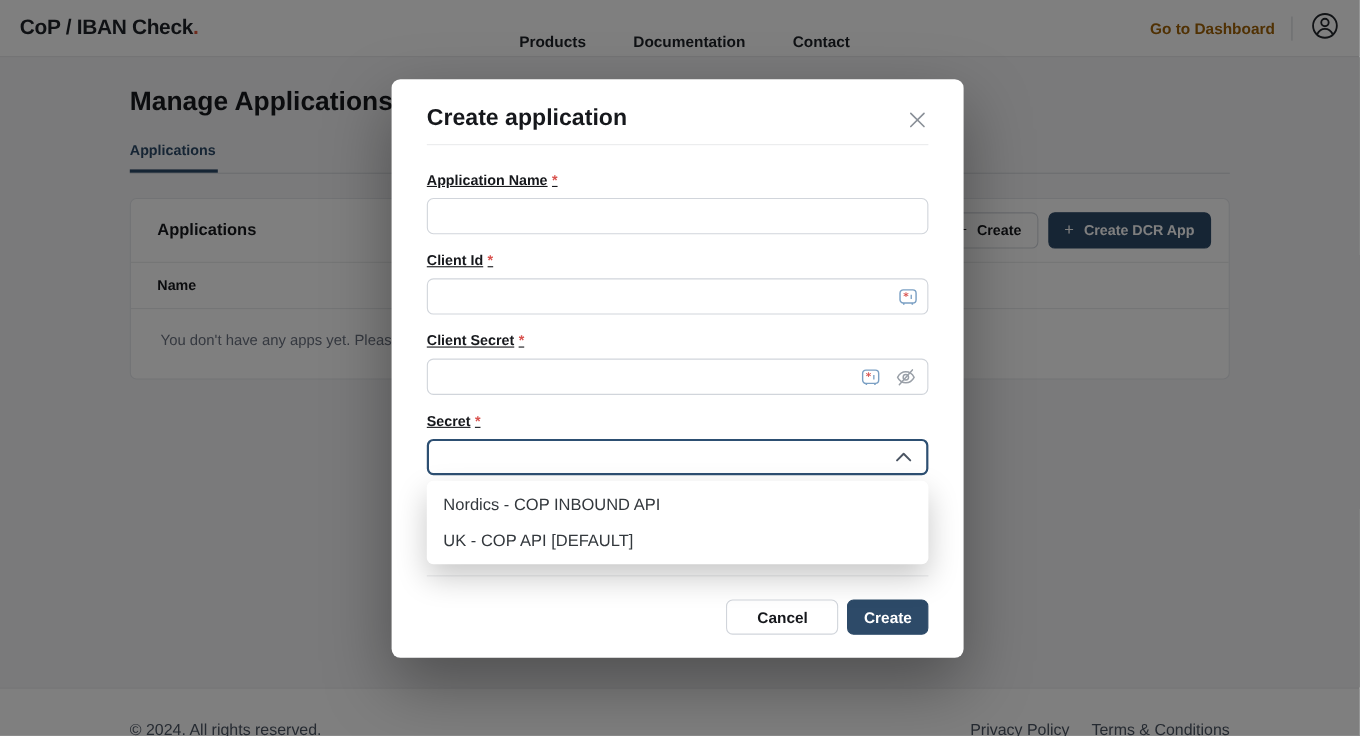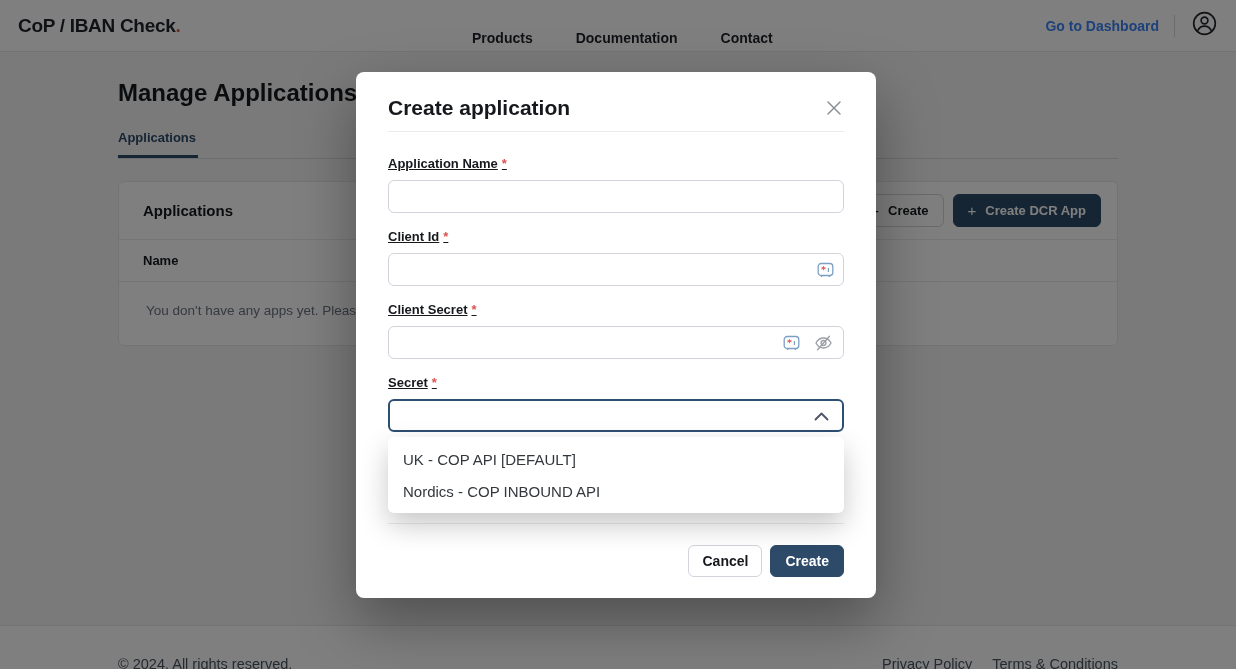--- a/index.html
+++ b/index.html
@@ -12,21 +12,21 @@
   
   .site-header {
     position:relative; height:52px; background:#ffffff;
     border-bottom:1px solid #e6e7e9; display:flex; align-items:center; padding:0 18px;
   }
   .logo { font-size:19px; font-weight:700; letter-spacing:-0.3px; color:#1f2328; cursor:pointer; }
   .logo .dot { color:#df5a3e; }
   .main-nav { position:absolute; left:472px; top:12px; height:100%; display:flex; align-items:center; gap:43px; }
   .main-nav span { font-size:14px; font-weight:600; color:#1f2328; cursor:pointer; }
   .header-right { margin-left:auto; display:flex; align-items:center; gap:15px; }
-  .dash-link { font-size:14px; font-weight:600; color:#3b82f6; cursor:pointer; }
+  .dash-link { font-size:14px; font-weight:600; color:#a16207; cursor:pointer; }
   .vdivider { width:1px; height:22px; background:#d4d6d9; }
   .avatar-btn { width:28px; height:28px; display:flex; align-items:center; justify-content:center; cursor:pointer; }
   
   .main { padding-top:26px; }
   .container { width:1000px; margin:0 auto; }
   .page-title { font-size:24px; font-weight:700; color:#16181c; line-height:29px; margin-bottom:21px; }
   .tabs { border-bottom:1px solid #d7d9dd; }
   .tab {
     display:inline-block; font-size:13px; font-weight:600; color:#2d4a68;
     padding:0 2px 10px 0; border-bottom:3px solid #2d4a68; cursor:pointer;
@@ -48,21 +48,21 @@
   .footer-inner { width:1000px; height:100%; margin:16px auto; display:flex; align-items:center; }
   .copyright { font-size:14.5px; color:#4b5563; }
   .footer-links { margin-left:auto; display:flex; gap:20px; }
   .footer-links span { font-size:14.5px; color:#4b5563; cursor:pointer;text-align:center; }
   
   .overlay { position:absolute; inset:0; background:rgba(0,0,0,0.5); z-index:10; }
   .modal {
     position:absolute; left:356px; top:72px; width:520px; height:526px; z-index:20;
     background:#ffffff; border-radius:8px; box-shadow:0 24px 60px rgba(0,0,0,0.35);
   }
-  .modal-header { display:flex; align-items:center; padding:24px 32px 0; }
+  .modal-header { display:flex; align-items:flex-end; padding:24px 32px 0; }
   .modal-title { flex:1; font-size:21px; font-weight:700; color:#16181c; line-height:24px; }
   .close-btn { background:none; border:none; cursor:pointer; padding:3px 2px; line-height:0; }
   .modal-hr { height:1px; background:#eaebed; margin:11px 32px 0; }
   .modal-body { padding:24px 32px 0; }
   .field { margin-bottom:16px; }
   .field-label { display:block; font-size:13px; font-weight:700; color:#16181c; margin-bottom:9px; line-height:15px;text-decoration:underline; }
   .req { color:#d9534f; margin-left:4px; }
   .input-wrap { position:relative; }
   .text-input { width:100%; height:33px; border:1px solid #d1d5db; border-radius:6px;
                 padding:0 12px; font-size:14px; font-family:inherit; color:#16181c; outline:none; background:#fff; }
@@ -71,21 +71,21 @@
   .input-icons svg { display:block; cursor:pointer; }
   .select-box { height:33px; border:2px solid #2d4f72; border-radius:6px; background:#fff;
                 display:flex; align-items:center; justify-content:flex-end; padding:0 13px; cursor:pointer; }
   .dropdown { position:absolute; left:32px; right:32px; top:365px; background:#ffffff;
               border-radius:6px; box-shadow:0 12px 28px rgba(0,0,0,0.22); padding:6px 0; z-index:25; }
   .option { height:32px; display:flex; align-items:center; padding:0 15px;
             font-size:15px; color:#33383d; cursor:pointer; }
   .modal-footer { position:absolute; left:0; right:0; bottom:0; padding:0 32px 21px; }
   .modal-footer .modal-hr2 { height:1px; background:#eaebed; margin:0 0 21px; }
   .footer-btns { display:flex; justify-content:flex-end; gap:8px; }
-  .btn-cancel { height:32px; padding:0 13px; background:#ffffff; border:1px solid #d1d5db;
+  .btn-cancel { height:32px; padding:0 27px; background:#ffffff; border:1px solid #d1d5db;
                 border-radius:6px; font-size:14px; font-weight:700; color:#16181c; font-family:inherit; cursor:pointer; }
   .btn-create { height:32px; padding:0 14px; background:#2d4a68; border:1px solid #2d4a68;
                 border-radius:6px; font-size:14px; font-weight:700; color:#ffffff; font-family:inherit; cursor:pointer; }
 </style>
 </head>
 <body>
 
 <div class="page">
 
   <header class="site-header">
@@ -216,22 +216,22 @@
             <svg width="15" height="9" viewBox="0 0 15 9" fill="none" stroke="#4b5563" stroke-width="1.8" stroke-linecap="round" stroke-linejoin="round">
               <path d="M1.5 7.5 L7.5 1.5 L13.5 7.5"></path>
             </svg>
           </span>
         </div>
       </div>
 
     </div>
 
     <div class="dropdown">
+      <div class="option">Nordics - COP INBOUND API</div>
       <div class="option">UK - COP API [DEFAULT]</div>
-      <div class="option">Nordics - COP INBOUND API</div>
     </div>
 
     <div class="modal-footer">
       <div class="modal-hr2"></div>
       <div class="footer-btns">
         <button class="btn-cancel">Cancel</button>
         <button class="btn-create">Create</button>
       </div>
     </div>
   </div>

